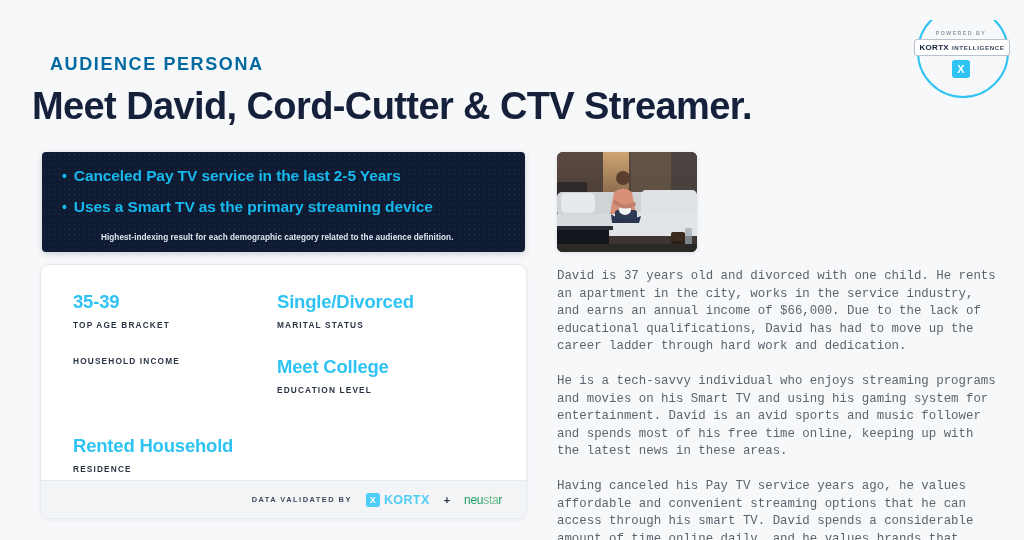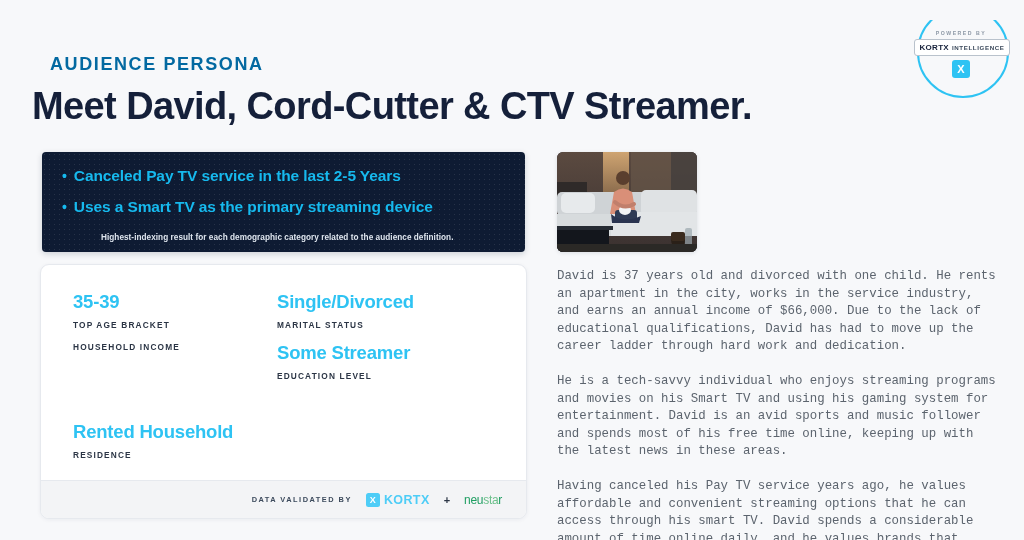--- a/index.html
+++ b/index.html
@@ -77,21 +77,21 @@
     position:absolute;left:40px;top:264px;width:487px;height:255px;
     background:#ffffff;border:1px solid #e6e9ee;border-radius:9px;
     box-shadow:0 1px 4px rgba(20,35,60,.06);overflow:hidden;box-sizing:border-box;
   }
   .stats-grid{
     position:absolute;left:0;top:0;width:100%;
     padding:26px 0 0 32px;box-sizing:border-box;
   }
   .stat-row{display:flex;}
   .stat{width:204px;}
-  .stat-row.r1{margin-bottom:12px;}
+  .stat-row.r1{margin-bottom:26px;}
   .stat-row.r2{margin-bottom:40px;}
   .stat-val{
     font-size:18.5px;font-weight:700;color:#2ec3f3;letter-spacing:-0.2px;
     margin-bottom:7px;white-space:nowrap;
   }
   .stat-lbl{
     font-size:8.3px;font-weight:700;letter-spacing:1.15px;
     color:#2b3545;text-transform:uppercase;white-space:nowrap;
   }
 
@@ -166,21 +166,21 @@
         <div class="stat">
           <div class="stat-val">Single/Divorced</div>
           <div class="stat-lbl">MARITAL STATUS</div>
         </div>
       </div>
       <div class="stat-row r2">
         <div class="stat">
           <div class="stat-lbl">HOUSEHOLD INCOME</div>
         </div>
         <div class="stat">
-          <div class="stat-val">Some Streamer</div>
+          <div class="stat-val">Meet College</div>
           <div class="stat-lbl">EDUCATION LEVEL</div>
         </div>
       </div>
       <div class="stat-row r3">
         <div class="stat">
           <div class="stat-val">Rented Household</div>
           <div class="stat-lbl">RESIDENCE</div>
         </div>
       </div>
     </div>

